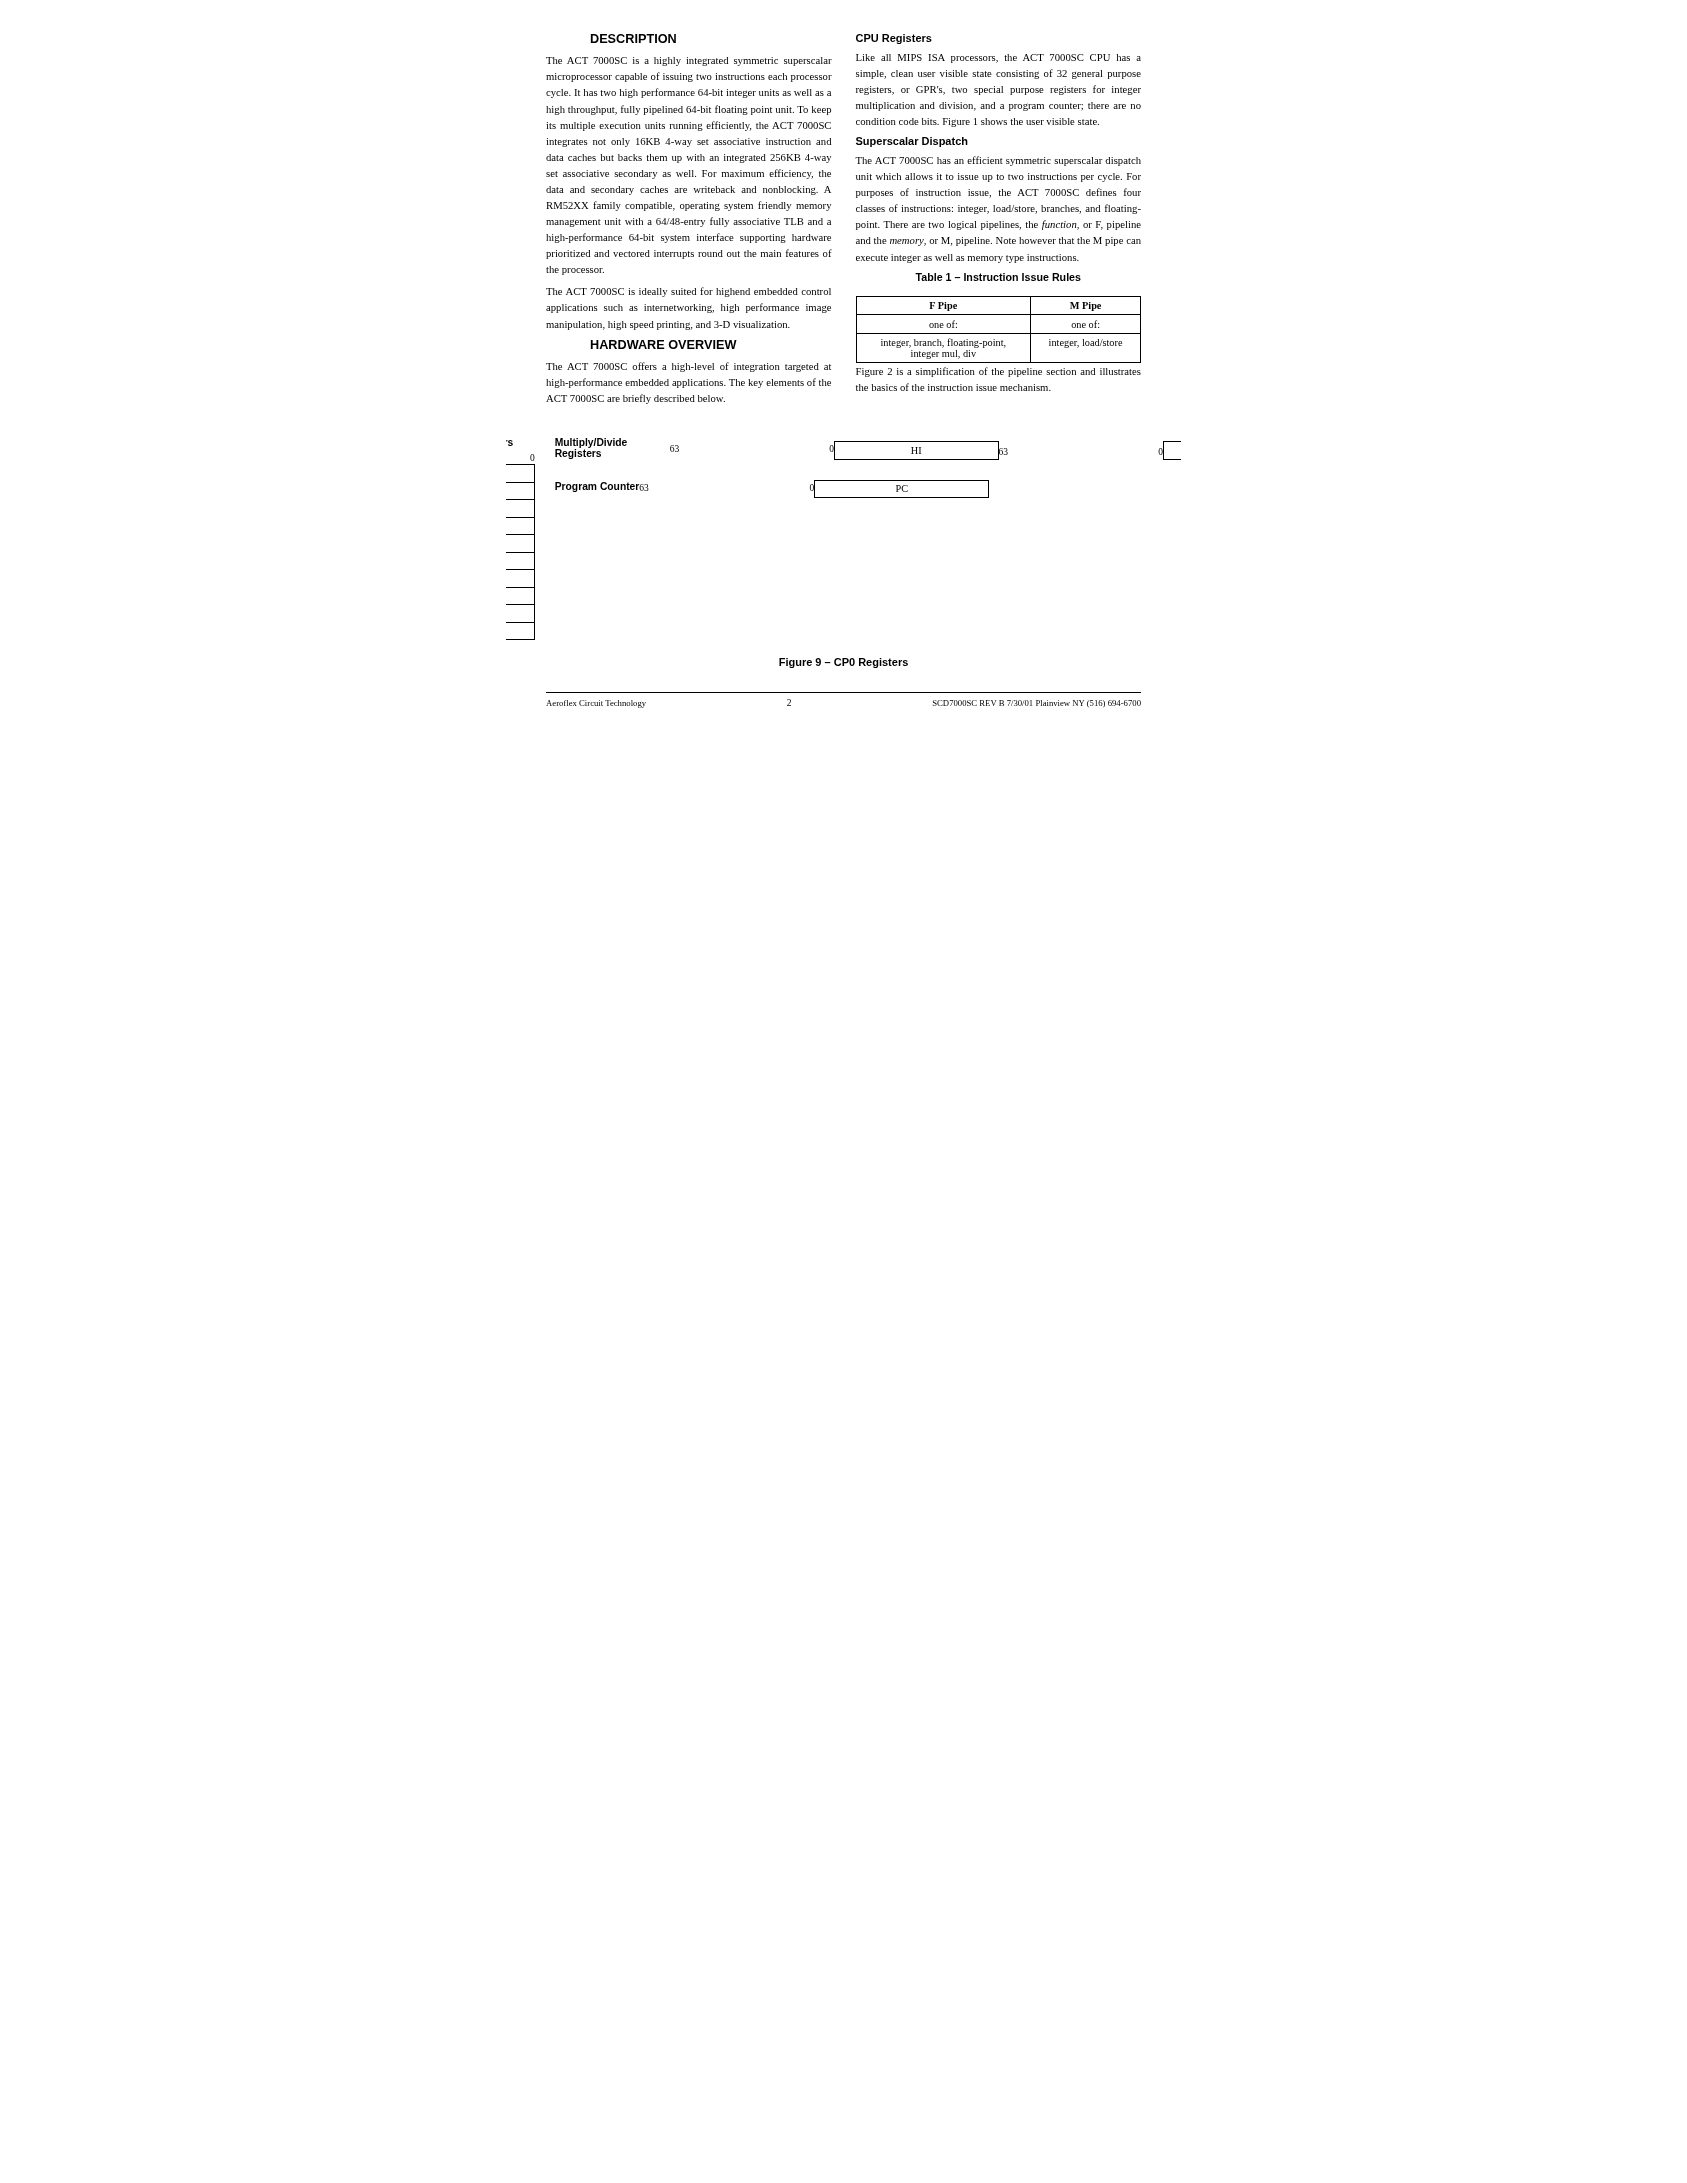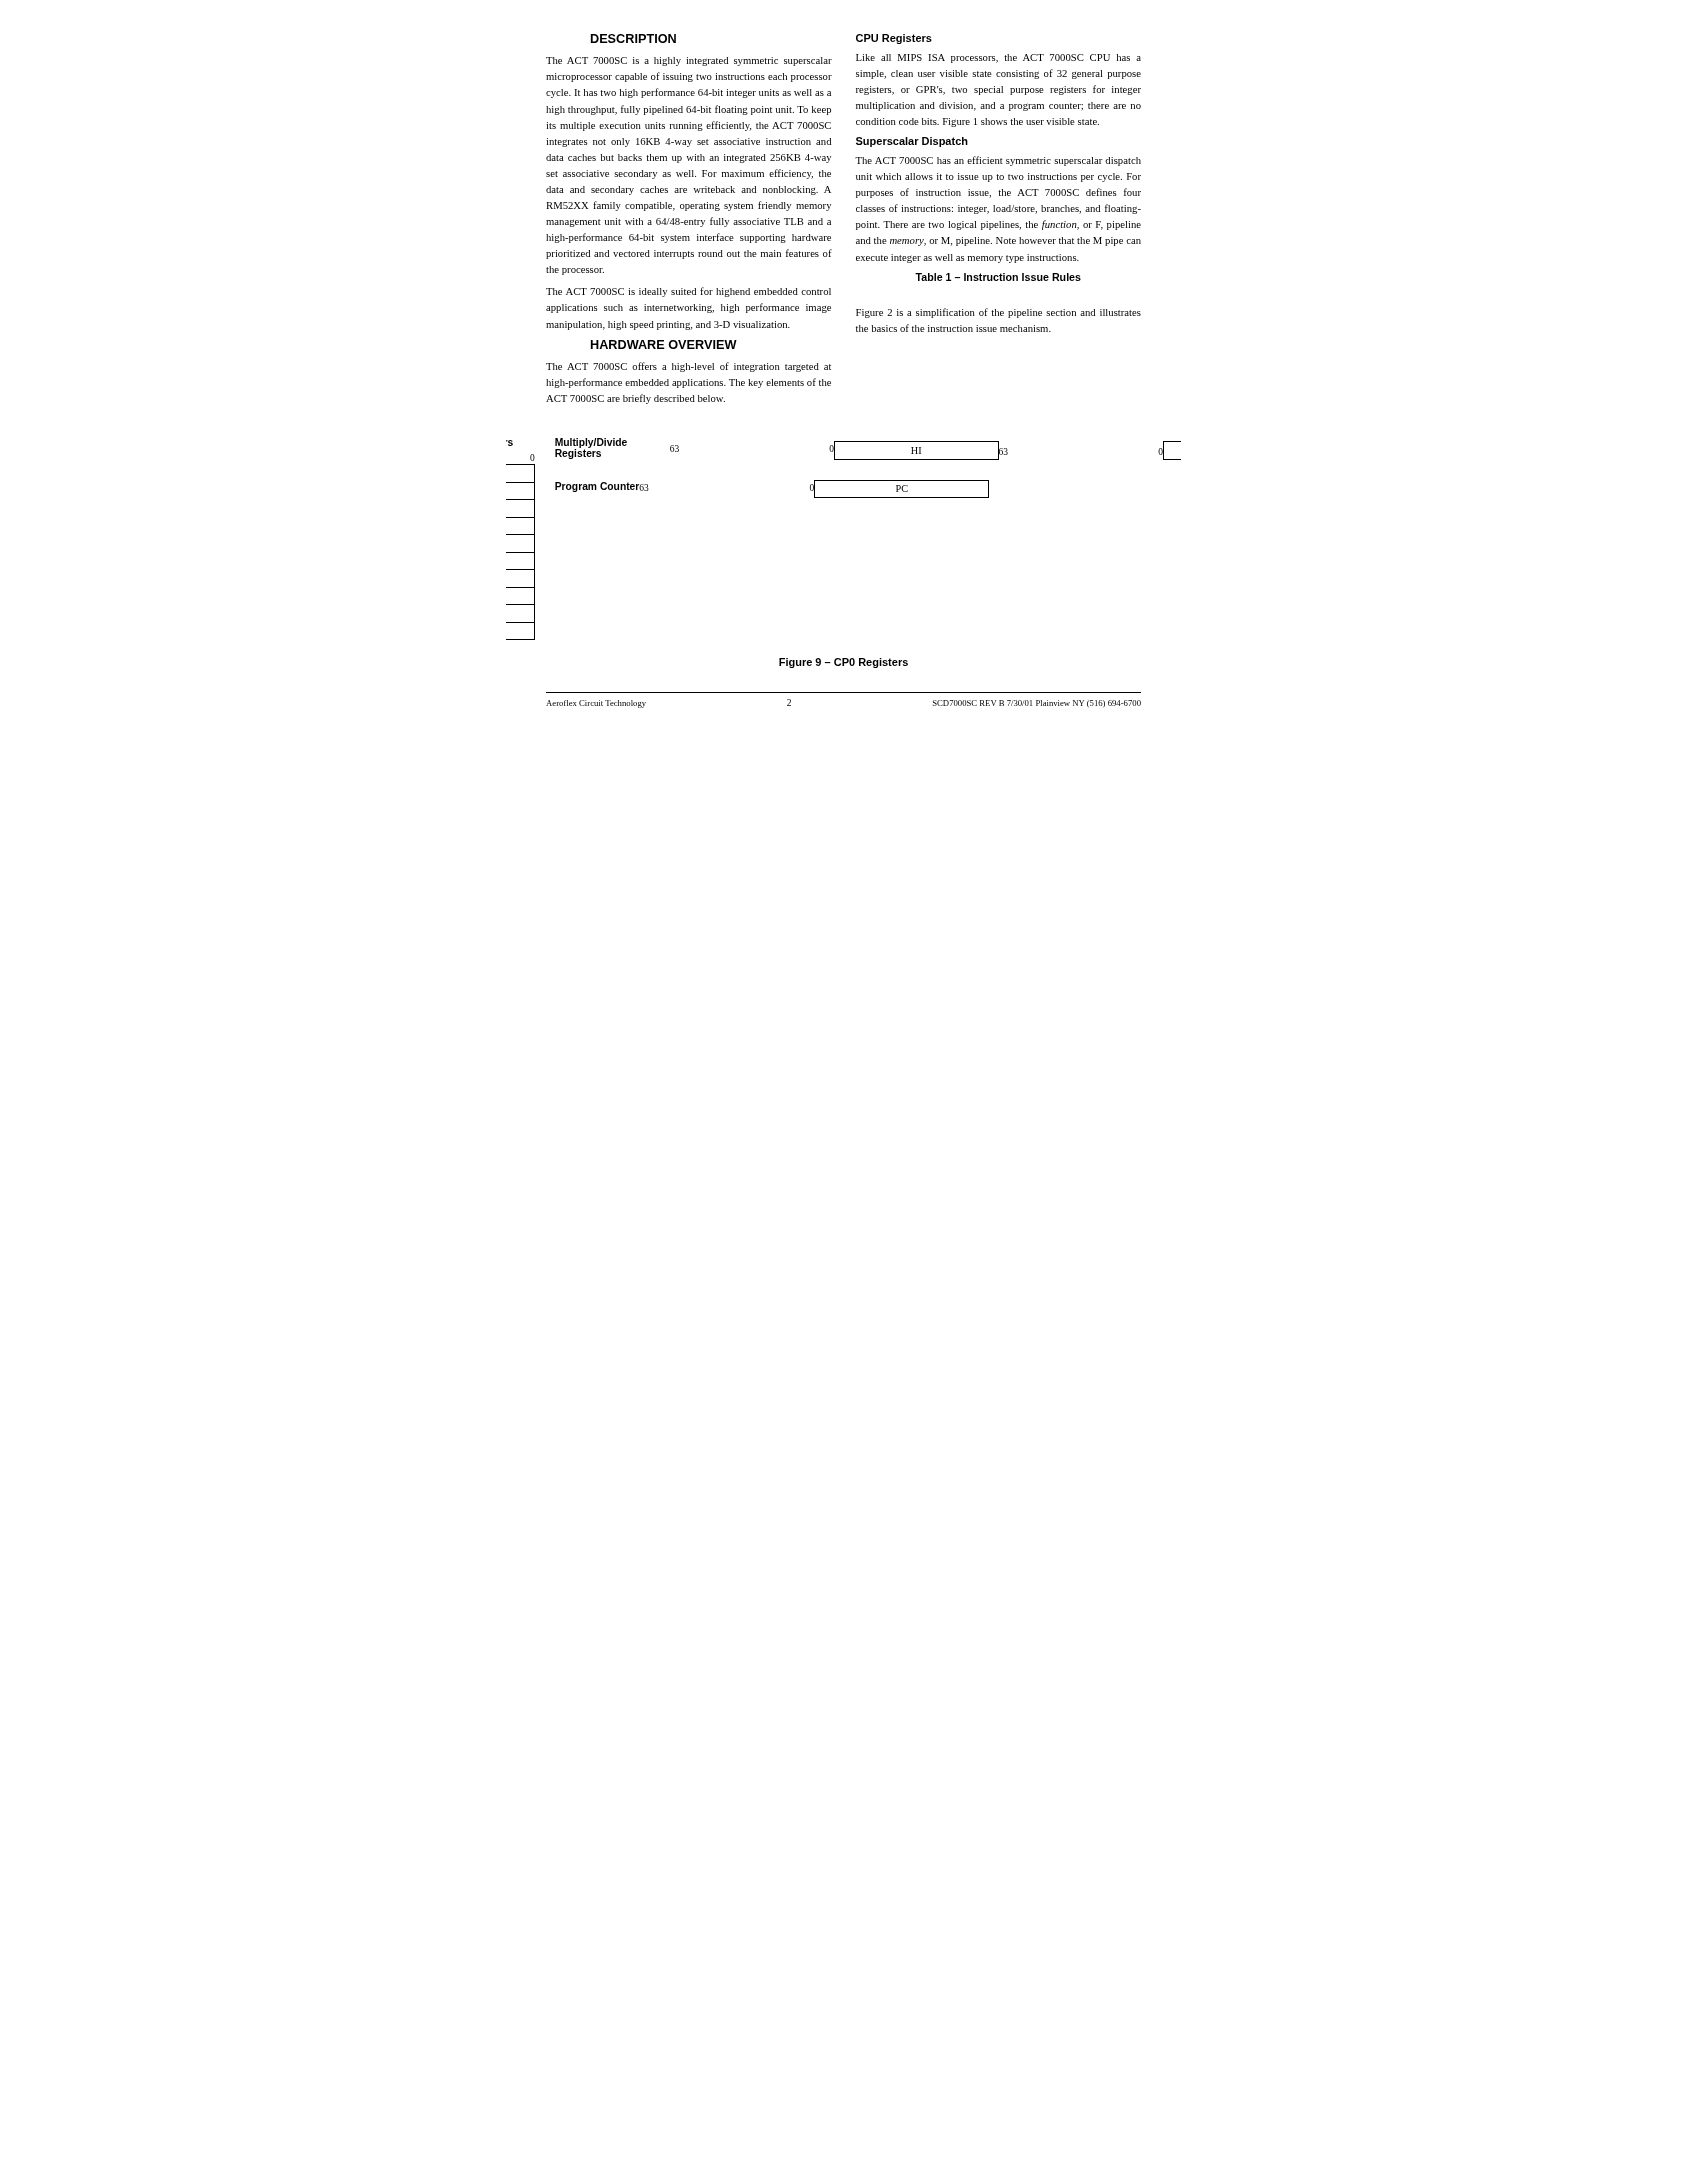--- a/index.html
+++ b/index.html
@@ -46,21 +46,21 @@
       margin-bottom: 6.4px;
       font-size: 10.7px;
     }
     p.body-text .italic {
       font-style: italic;
     }
     .table-title {
       text-align: center;
       font-weight: bold;
       font-size: 10.7px;
-      margin-bottom: 21px;
+      margin-bottom: 13px;
       font-family: Arial, Helvetica, sans-serif;
     }
     table.issue-rules {
       width: 100%;
       border-collapse: collapse;
       font-size: 10.3px;
     }
     table.issue-rules th {
       border: 0.8px solid #000;
       padding: 3.2px 6.4px;
@@ -161,20 +161,38 @@
     </div>
 
     <div class="col-right">
       <h3 class="subsection-title">CPU Registers</h3>
       <p class="body-text">Like all MIPS ISA processors, the ACT 7000SC CPU has a simple, clean user visible state consisting of 32 general purpose registers, or GPR's, two special purpose registers for integer multiplication and division, and a program counter; there are no condition code bits. Figure 1 shows the user visible state.</p>
 
       <h3 class="subsection-title">Superscalar Dispatch</h3>
       <p class="body-text">The ACT 7000SC has an efficient symmetric superscalar dispatch unit which allows it to issue up to two instructions per cycle. For purposes of instruction issue, the ACT 7000SC defines four classes of instructions: integer, load/store, branches, and floating-point. There are two logical pipelines, the <span class="italic">function</span>, or F, pipeline and the <span class="italic">memory</span>, or M, pipeline. Note however that the M pipe can execute integer as well as memory type instructions.</p>
 
       <div class="table-title">Table 1 – Instruction Issue Rules</div>
+      <table class="issue-rules">
+        <thead>
+          <tr>
+            <th>F Pipe</th>
+            <th>M Pipe</th>
+          </tr>
+        </thead>
+        <tbody>
+          <tr>
+            <td>one of:</td>
+            <td>one of:</td>
+          </tr>
+          <tr>
+            <td>integer, branch, floating-point,<br>integer mul, div</td>
+            <td>integer, load/store</td>
+          </tr>
+        </tbody>
+      </table>
 
       <p class="body-text" style="margin-top:0;">Figure 2 is a simplification of the pipeline section and illustrates the basics of the instruction issue mechanism.</p>
     </div>
   </div>
 
   <div class="figures-section">
     <div class="figures-row">
 
       <div class="figure-block">
         <div class="figure-label">General Purpose Registers</div>

